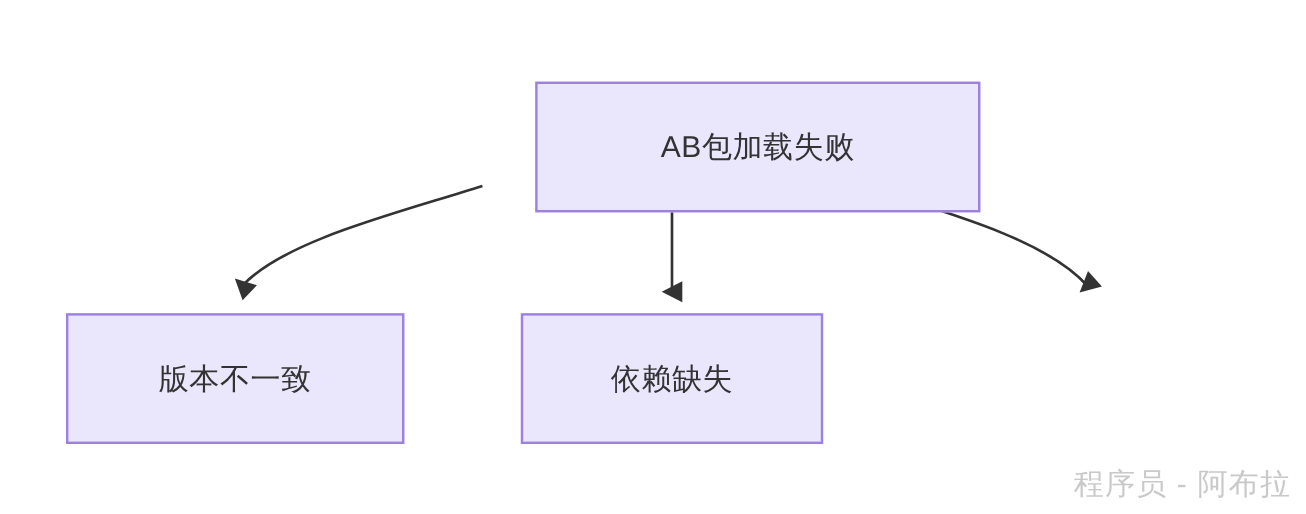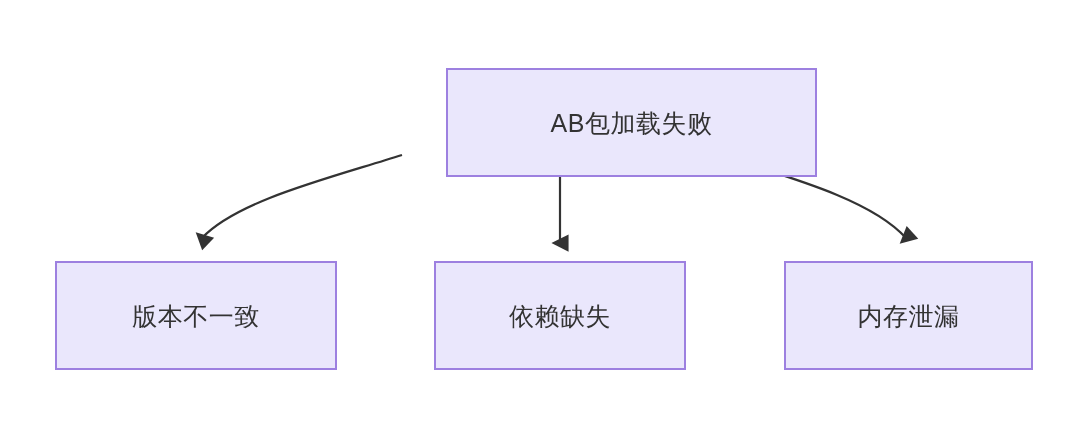--- a/index.html
+++ b/index.html
@@ -104,18 +104,16 @@
   </div>
 
   <div class="node" id="node-child-0">
     <span class="node-label">版本不一致</span>
   </div>
 
   <div class="node" id="node-child-1">
     <span class="node-label">依赖缺失</span>
   </div>
 
-  <div class="node" id="node-child-2">
-    <span class="node-label">内存泄漏</span>
-  </div>
 
+  <div id="watermark">程序员 - 阿布拉</div>
 
 </div>
 
 </body></html>

